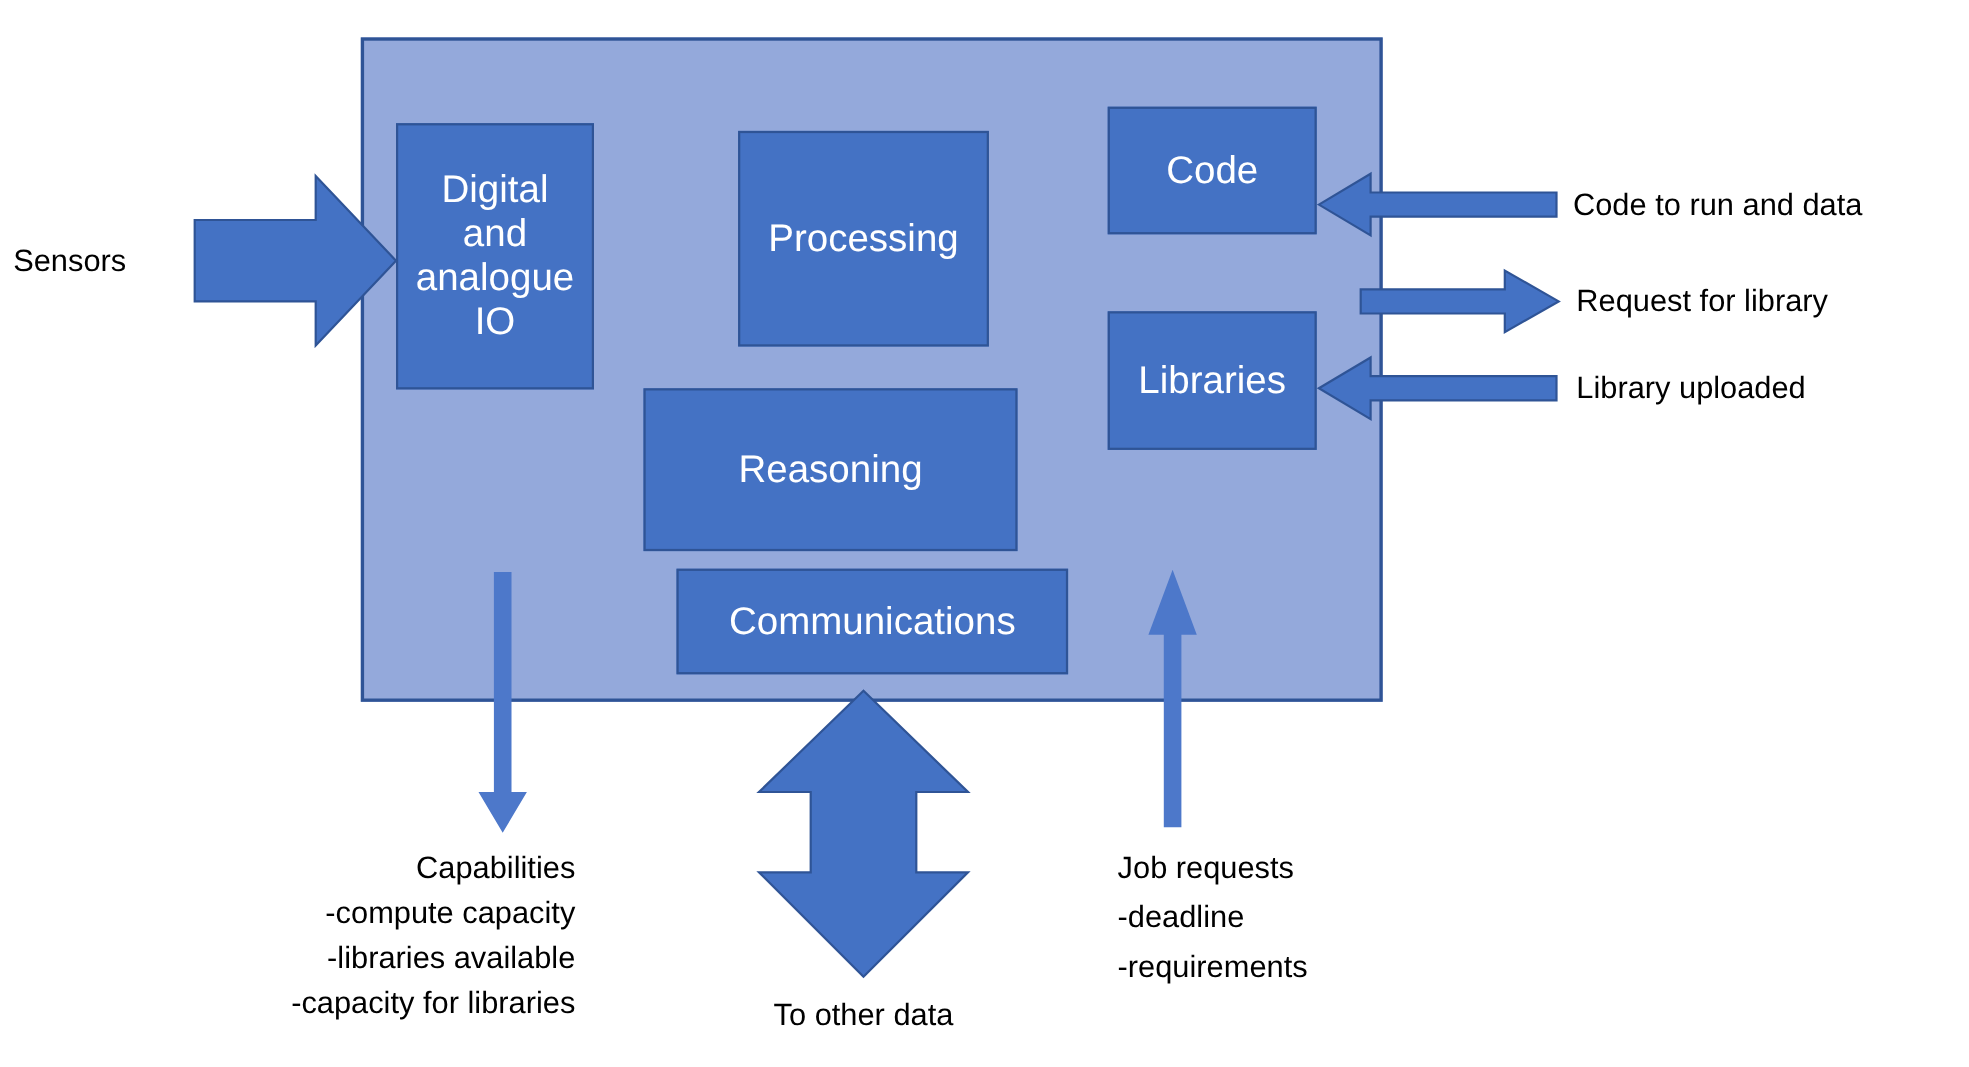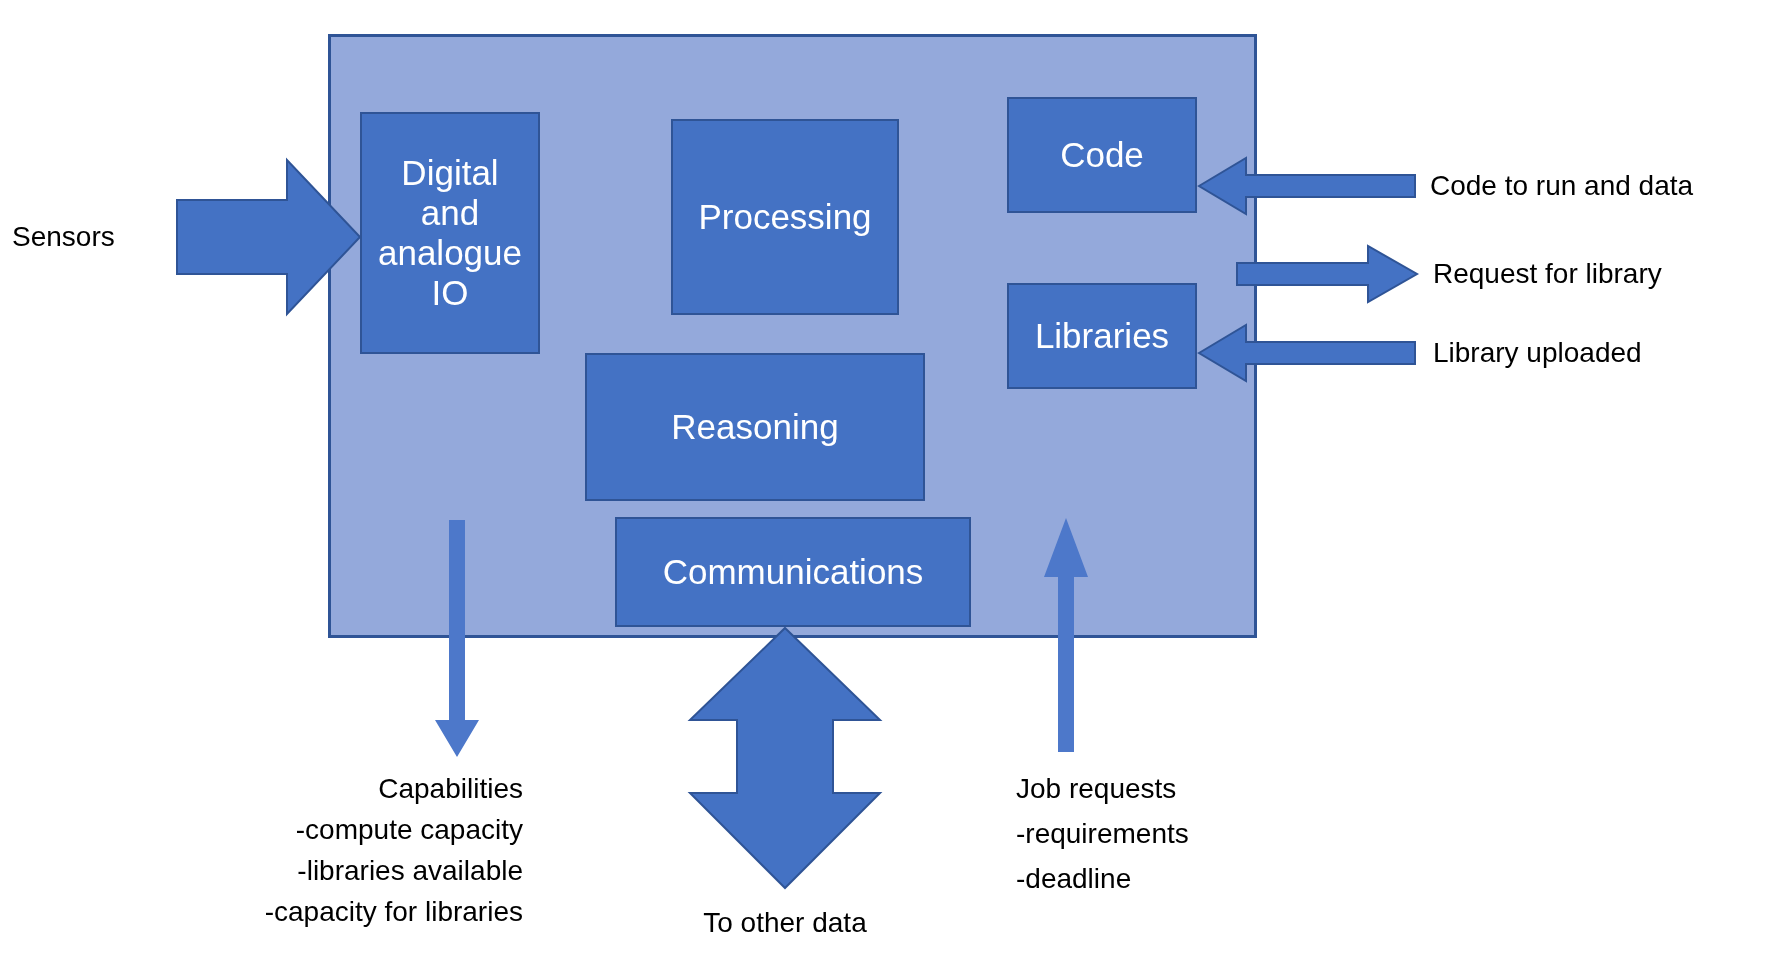--- a/index.html
+++ b/index.html
@@ -35,22 +35,22 @@
   }
   .box-label{
     color:var(--box-text);
     font-size:35px;line-height:40px;text-align:center;
     white-space:pre-line;
   }
   .b-digital{left:360px;top:112px;width:180px;height:242px;}
   .b-processing{left:671px;top:119px;width:228px;height:196px;}
   .b-reasoning{left:585px;top:353px;width:340px;height:148px;}
   .b-code{left:1007px;top:97px;width:190px;height:116px;}
-  .b-libraries{left:1007px;top:283px;width:190px;height:106px;}
-  .b-communications{left:615px;top:517px;width:356px;height:110px;}
+  .b-libraries{left:1007px;top:283px;width:190px;height:126px;}
+  .b-communications{left:615px;top:517px;width:356px;height:96px;}
   .overlay{position:absolute;left:0;top:0;width:1790px;height:970px;}
   .arrow-fat{fill:var(--arrow-fill);stroke:var(--arrow-border);stroke-width:2;}
   .arrow-thin{fill:var(--thin-arrow-fill);stroke:none;}
   .lbl{
     position:absolute;color:var(--label-text);
     font-size:28px;line-height:46px;white-space:nowrap;
   }
   .lbl-sensors{left:12px;top:214px;}
   .lbl-code-to-run{left:1430px;top:163px;}
   .lbl-request{left:1433px;top:251px;}
@@ -111,17 +111,17 @@
     <div>Capabilities</div>
     <div>-compute capacity</div>
     <div>-libraries available</div>
     <div>-capacity for libraries</div>
   </div>
 
   <div class="lbl lbl-nodes">To other data</div>
 
   <div class="lbl lbl-block lbl-jobs">
     <div>Job requests</div>
+    <div>-deadline</div>
     <div>-requirements</div>
-    <div>-deadline</div>
   </div>
 
 </div>
 
 </body></html>

